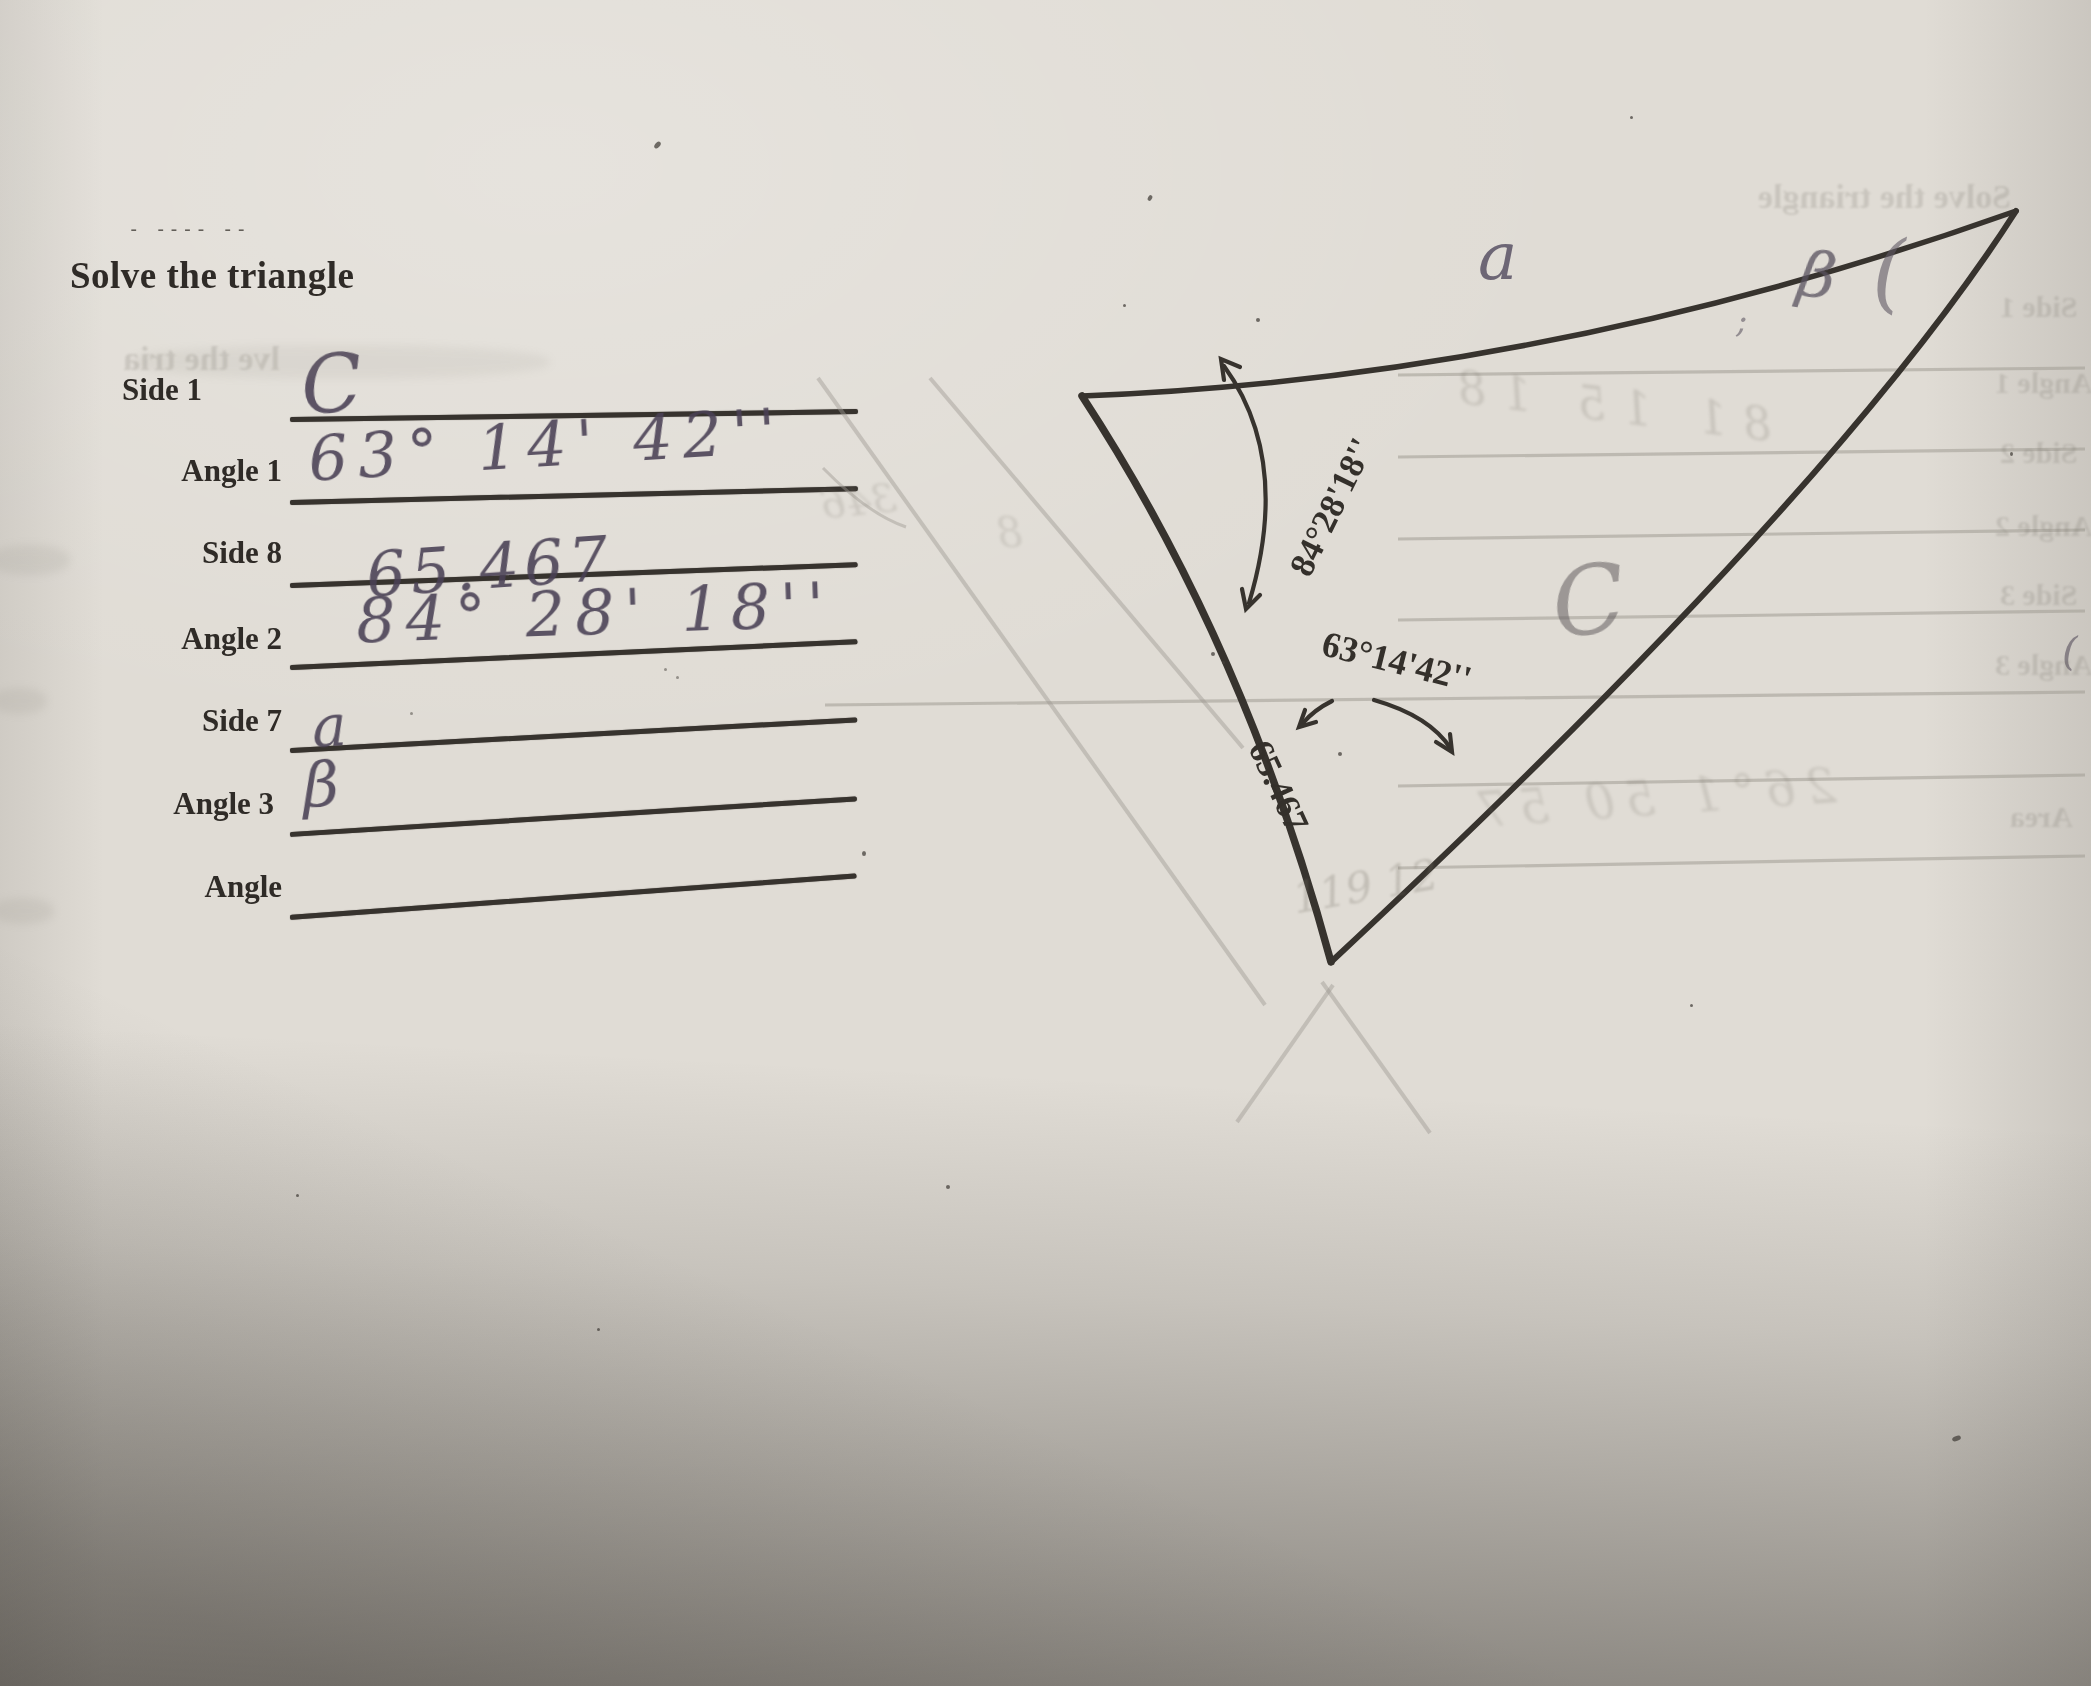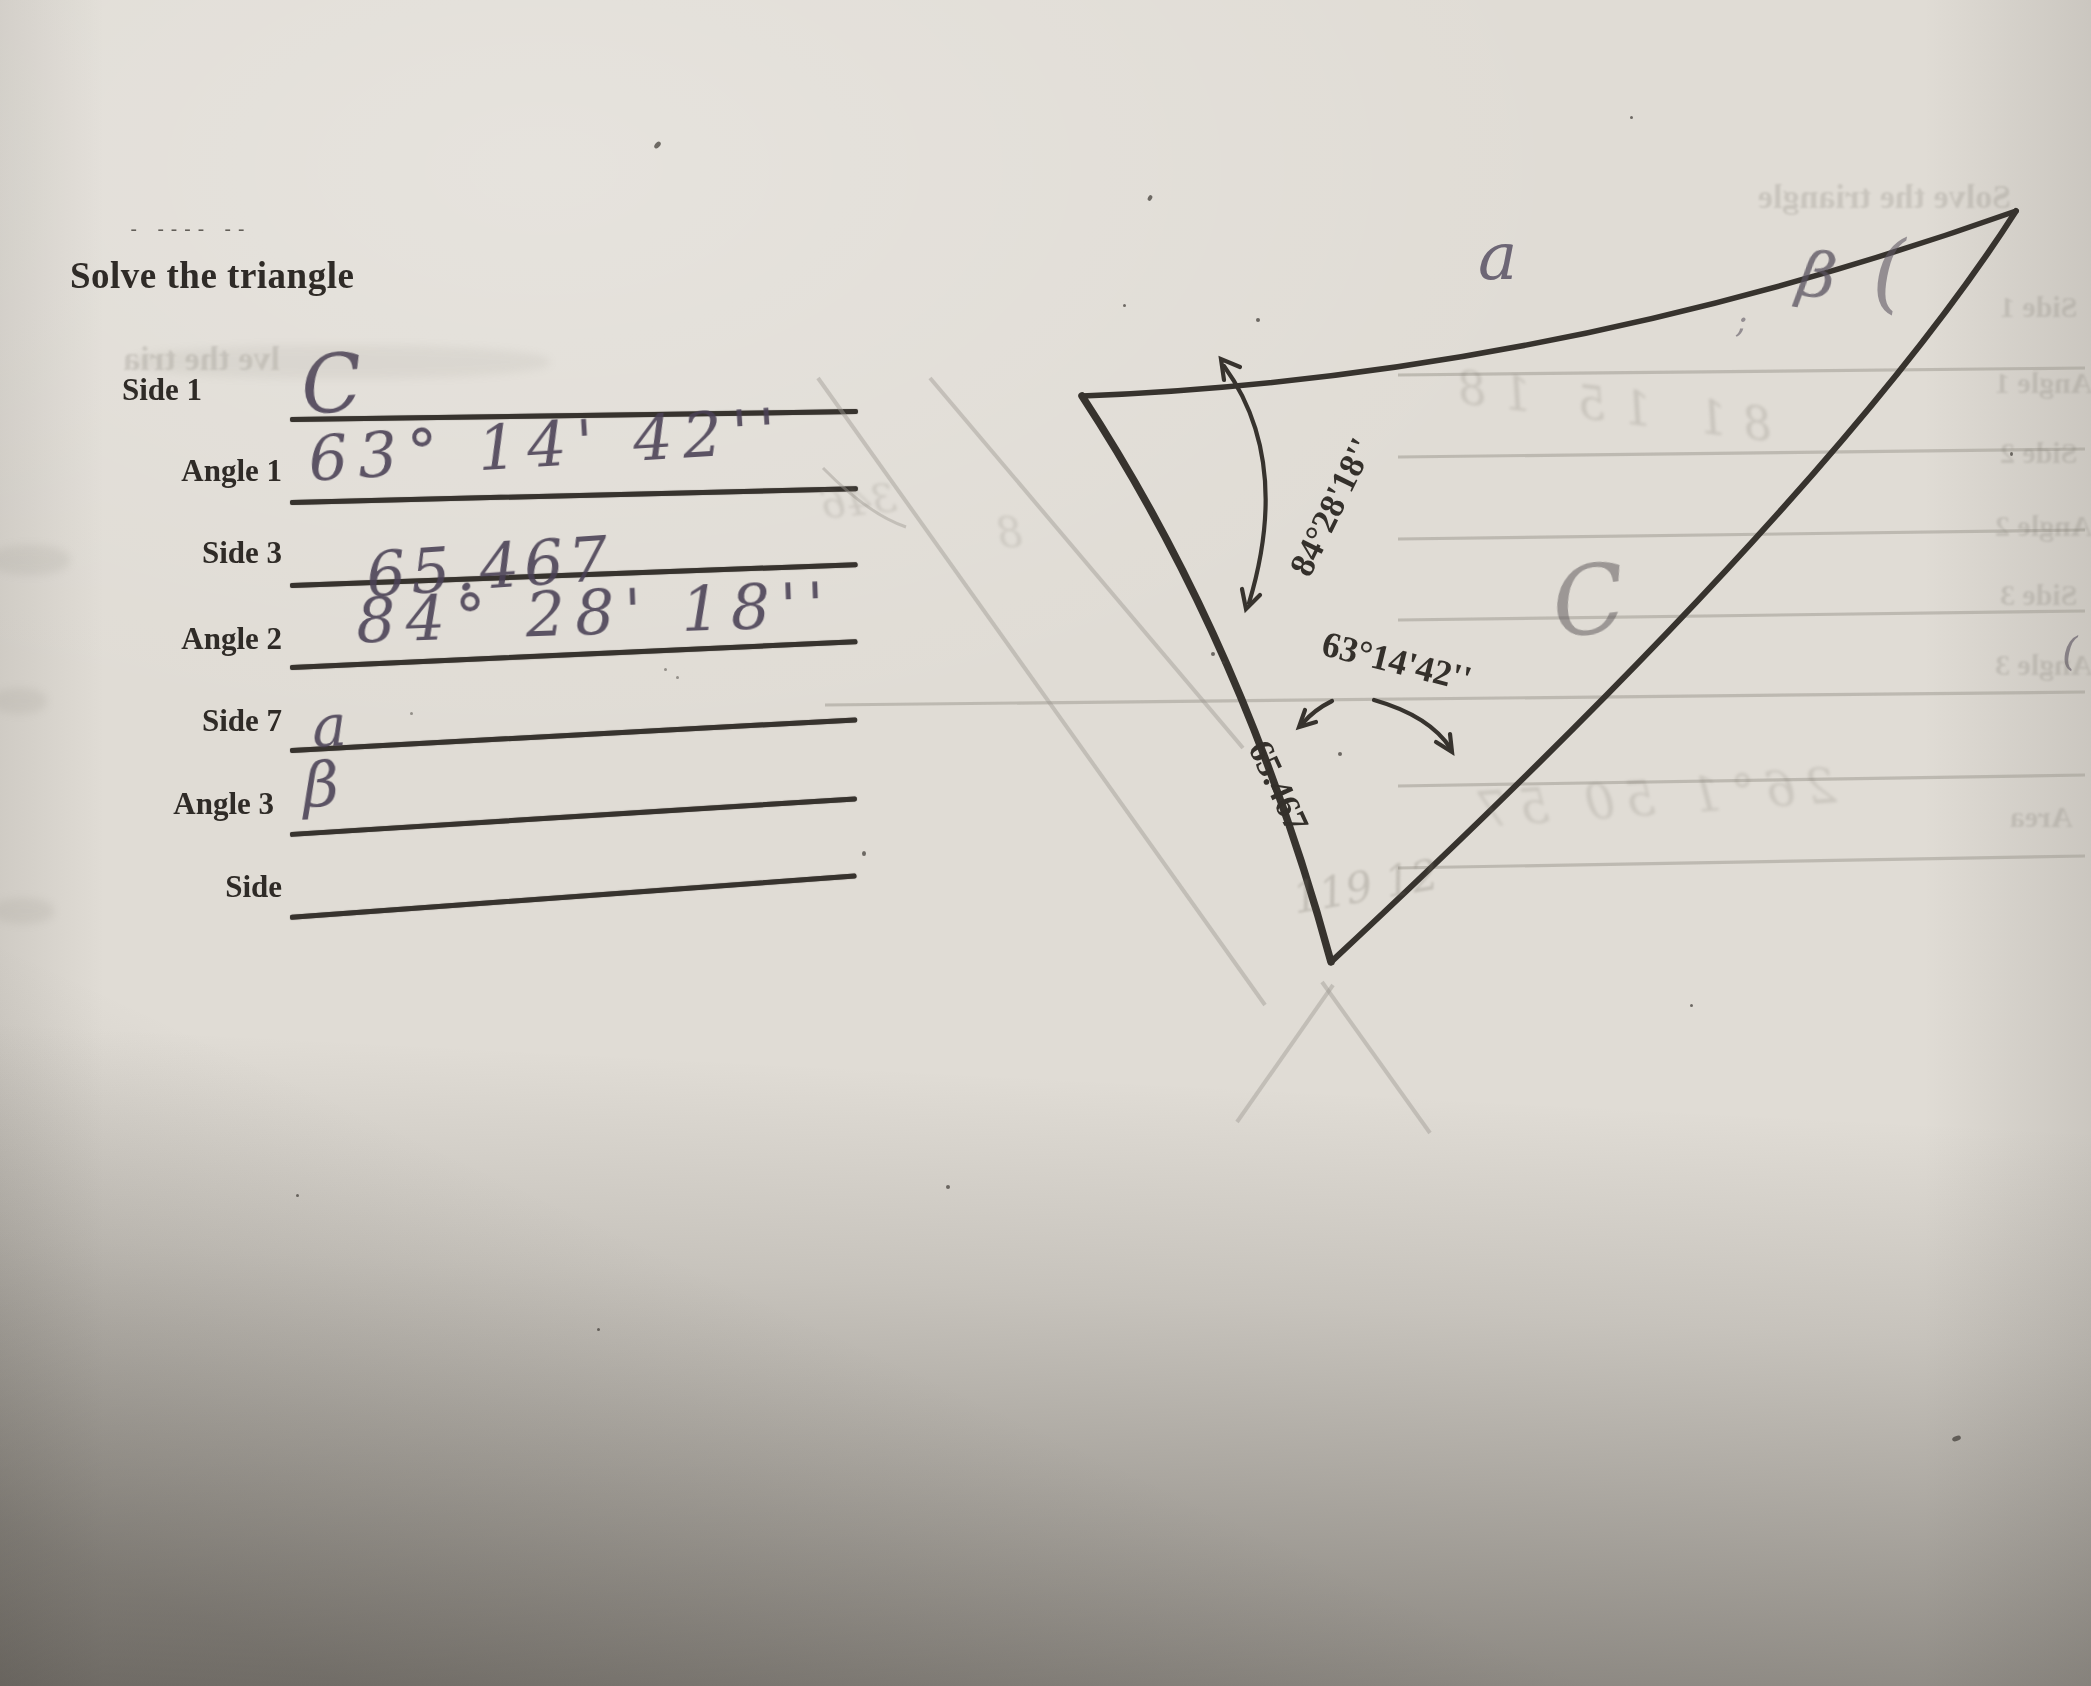--- a/index.html
+++ b/index.html
@@ -30,25 +30,25 @@
 </head>
 <body>
 
 <div class="abs dashes" style="left:128px;top:218px;">- ---- --</div>
 <div class="abs print title" style="left:70px;top:254px;">Solve the triangle</div>
 
 <div class="ghost" style="left:-150px;top:340px;font-size:34px;width:430px;">lve the tria</div>
 
 <div class="abs print flabel" style="left:42px;top:372px;text-align:center;">Side 1</div>
 <div class="abs print flabel" style="left:42px;top:453px;">Angle 1</div>
-<div class="abs print flabel" style="left:42px;top:535px;">Side 3</div>
+<div class="abs print flabel" style="left:42px;top:535px;">Side 8</div>
 <div class="abs print flabel" style="left:42px;top:621px;">Angle 2</div>
 <div class="abs print flabel" style="left:42px;top:703px;">Side 7</div>
 <div class="abs print flabel" style="left:34px;top:786px;">Angle 3</div>
-<div class="abs print flabel" style="left:42px;top:869px;">Side</div>
+<div class="abs print flabel" style="left:42px;top:869px;">Angle</div>
 
 <div class="bline" style="top:417px;transform:rotate(-0.8deg);"></div>
 <div class="bline" style="top:500px;transform:rotate(-1.4deg);"></div>
 <div class="bline" style="top:583px;transform:rotate(-2.1deg);"></div>
 <div class="bline" style="top:665px;transform:rotate(-2.6deg);"></div>
 <div class="bline" style="top:748px;transform:rotate(-3.1deg);"></div>
 <div class="bline" style="top:832px;transform:rotate(-3.6deg);"></div>
 <div class="bline" style="top:915px;transform:rotate(-4.2deg);"></div>
 
 <div class="hw" style="left:301px;top:338px;font-size:80px;transform:rotate(-4deg);">C</div>

